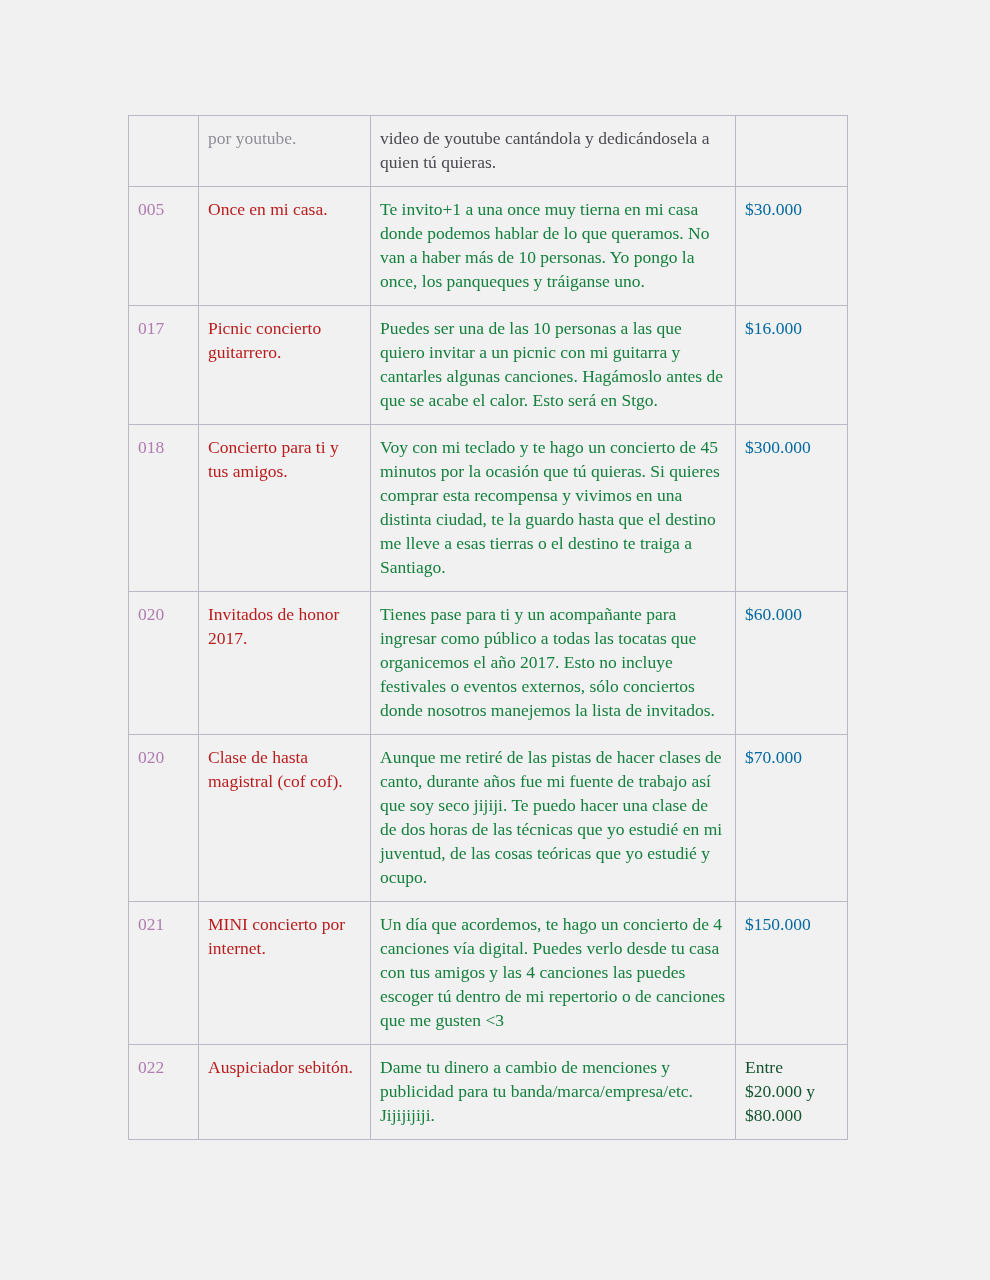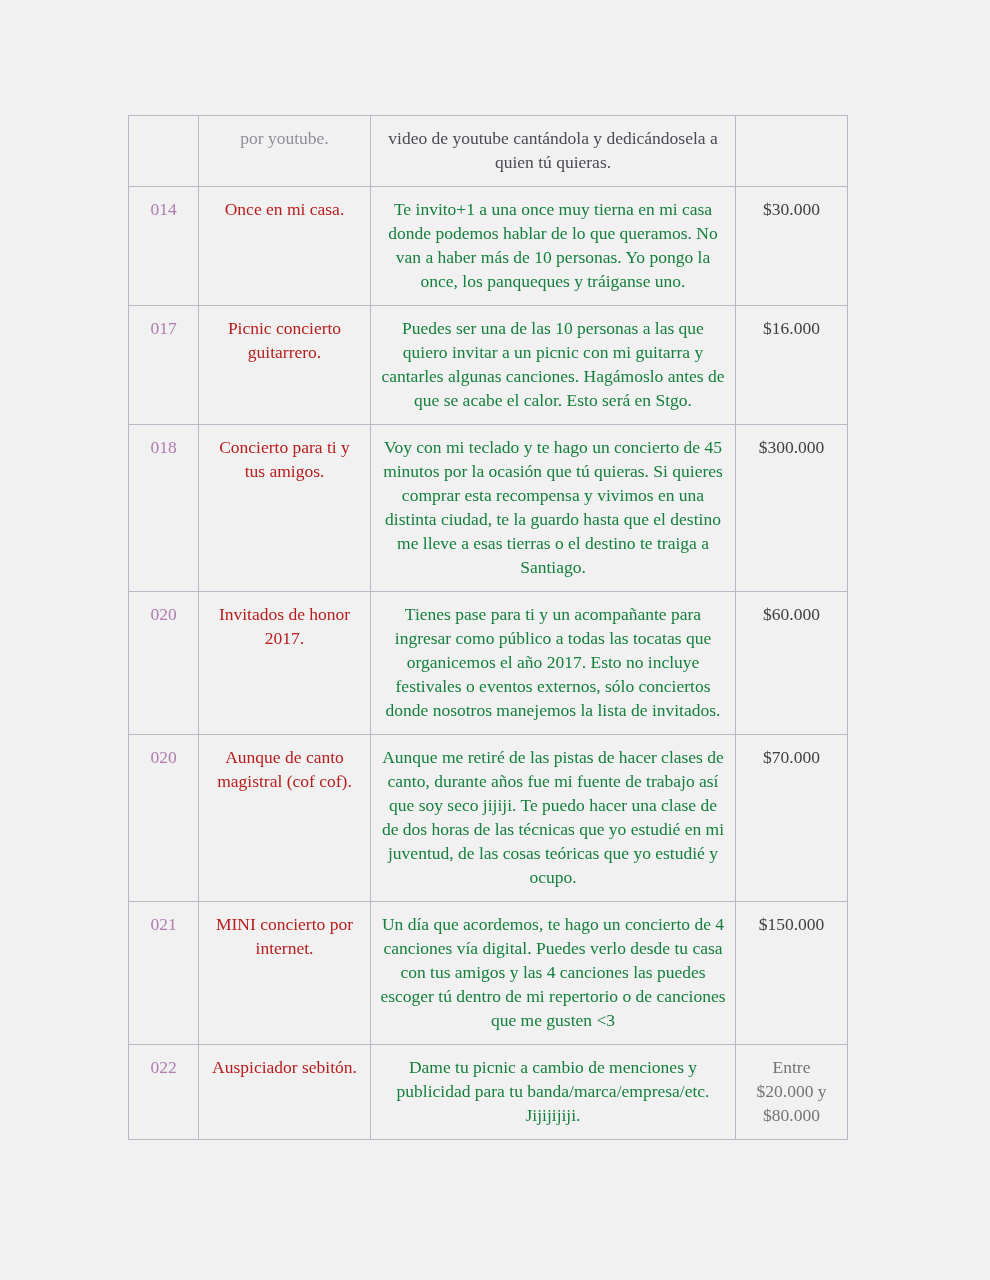--- a/index.html
+++ b/index.html
@@ -35,43 +35,42 @@
   table.reward-table col.c-title { width: 172px; }
   table.reward-table col.c-desc { width: 365px; }
   table.reward-table col.c-price { width: 112px; }
 
   table.reward-table td {
     border: 1px solid #b9b9c6;
     vertical-align: top;
     padding: 10px 9px 12px 9px;
     font-size: 17.5px;
     line-height: 24px;
-    text-align: center;
   }
   td.cell-id {
     color: #b07cb0;
   }
   td.cell-title {
     color: #b91c1c;
   }
   td.cell-desc {
     color: #15803d;
   }
   td.cell-desc.first-desc {
     color: #4a4a52;
   }
   td.cell-title.first-title {
     color: #8f8f99;
   }
   td.cell-price {
-    color: #404040;
+    color: #0369a1;
     font-size: 16px;
   }
   td.cell-price.alt {
-    color: #737373;
+    color: #14532d;
   }
   td.empty {
     padding: 0;
   }
 </style>
 </head>
 <body>
 
 <div class="page">
   <div class="table-wrap">
@@ -83,21 +82,21 @@
         <col class="c-price">
       </colgroup>
       <tbody>
         <tr>
           <td class="cell-id empty"></td>
           <td class="cell-title first-title">por youtube.</td>
           <td class="cell-desc first-desc">video de youtube cantándola y dedicándosela a quien tú quieras.</td>
           <td class="cell-price empty"></td>
         </tr>
         <tr>
-          <td class="cell-id">014</td>
+          <td class="cell-id">005</td>
           <td class="cell-title">Once en mi casa.</td>
           <td class="cell-desc">Te invito+1 a una once muy tierna en mi casa donde podemos hablar de lo que queramos. No van a haber más de 10 personas. Yo pongo la once, los panqueques y tráiganse uno.</td>
           <td class="cell-price">$30.000</td>
         </tr>
         <tr>
           <td class="cell-id">017</td>
           <td class="cell-title">Picnic concierto guitarrero.</td>
           <td class="cell-desc">Puedes ser una de las 10 personas a las que quiero invitar a un picnic con mi guitarra y cantarles algunas canciones. Hagámoslo antes de que se acabe el calor. Esto será en Stgo.</td>
           <td class="cell-price">$16.000</td>
         </tr>
@@ -108,32 +107,32 @@
           <td class="cell-price">$300.000</td>
         </tr>
         <tr>
           <td class="cell-id">020</td>
           <td class="cell-title">Invitados de honor 2017.</td>
           <td class="cell-desc">Tienes pase para ti y un acompañante para ingresar como público a todas las tocatas que organicemos el año 2017. Esto no incluye festivales o eventos externos, sólo conciertos donde nosotros manejemos la lista de invitados.</td>
           <td class="cell-price">$60.000</td>
         </tr>
         <tr>
           <td class="cell-id">020</td>
-          <td class="cell-title">Aunque de canto magistral (cof cof).</td>
+          <td class="cell-title">Clase de hasta magistral (cof cof).</td>
           <td class="cell-desc">Aunque me retiré de las pistas de hacer clases de canto, durante años fue mi fuente de trabajo así que soy seco jijiji. Te puedo hacer una clase de de dos horas de las técnicas que yo estudié en mi juventud, de las cosas teóricas que yo estudié y ocupo.</td>
           <td class="cell-price">$70.000</td>
         </tr>
         <tr>
           <td class="cell-id">021</td>
           <td class="cell-title">MINI concierto por internet.</td>
           <td class="cell-desc">Un día que acordemos, te hago un concierto de 4 canciones vía digital. Puedes verlo desde tu casa con tus amigos y las 4 canciones las puedes escoger tú dentro de mi repertorio o de canciones que me gusten &lt;3</td>
           <td class="cell-price">$150.000</td>
         </tr>
         <tr>
           <td class="cell-id">022</td>
           <td class="cell-title">Auspiciador sebitón.</td>
-          <td class="cell-desc">Dame tu picnic a cambio de menciones y publicidad para tu banda/marca/empresa/etc. Jijijijiji.</td>
+          <td class="cell-desc">Dame tu dinero a cambio de menciones y publicidad para tu banda/marca/empresa/etc. Jijijijiji.</td>
           <td class="cell-price alt">Entre $20.000 y $80.000</td>
         </tr>
       </tbody>
     </table>
   </div>
 </div>
 
 </body></html>

